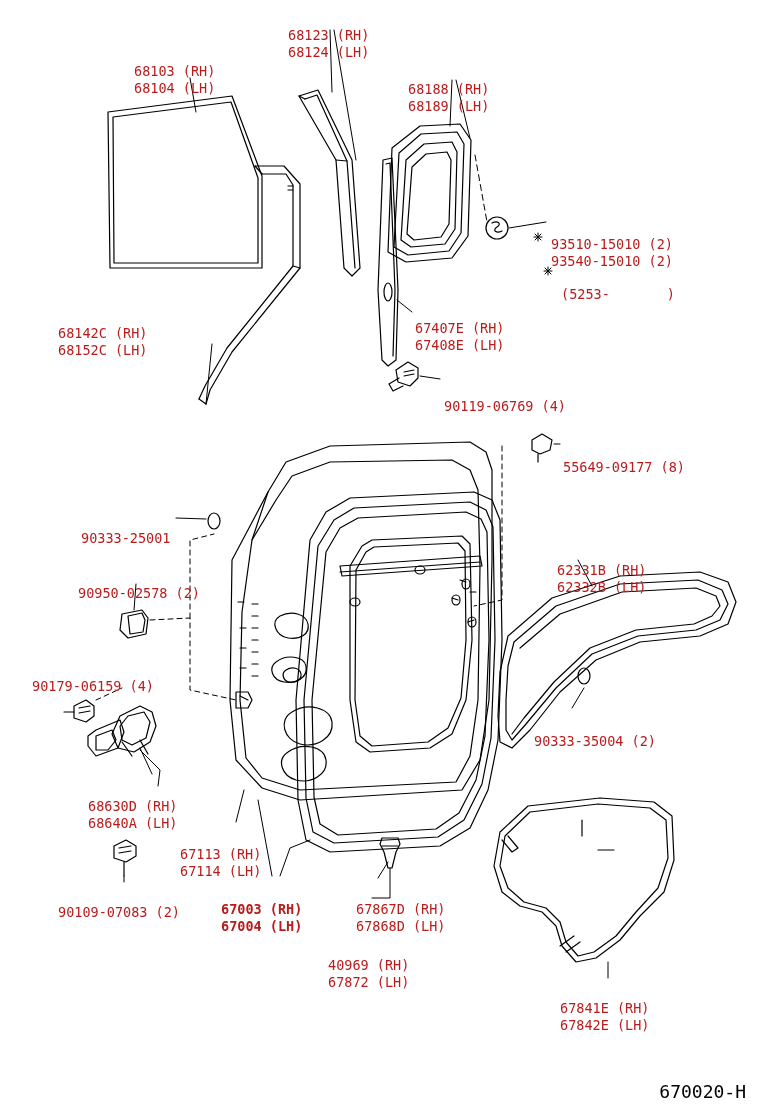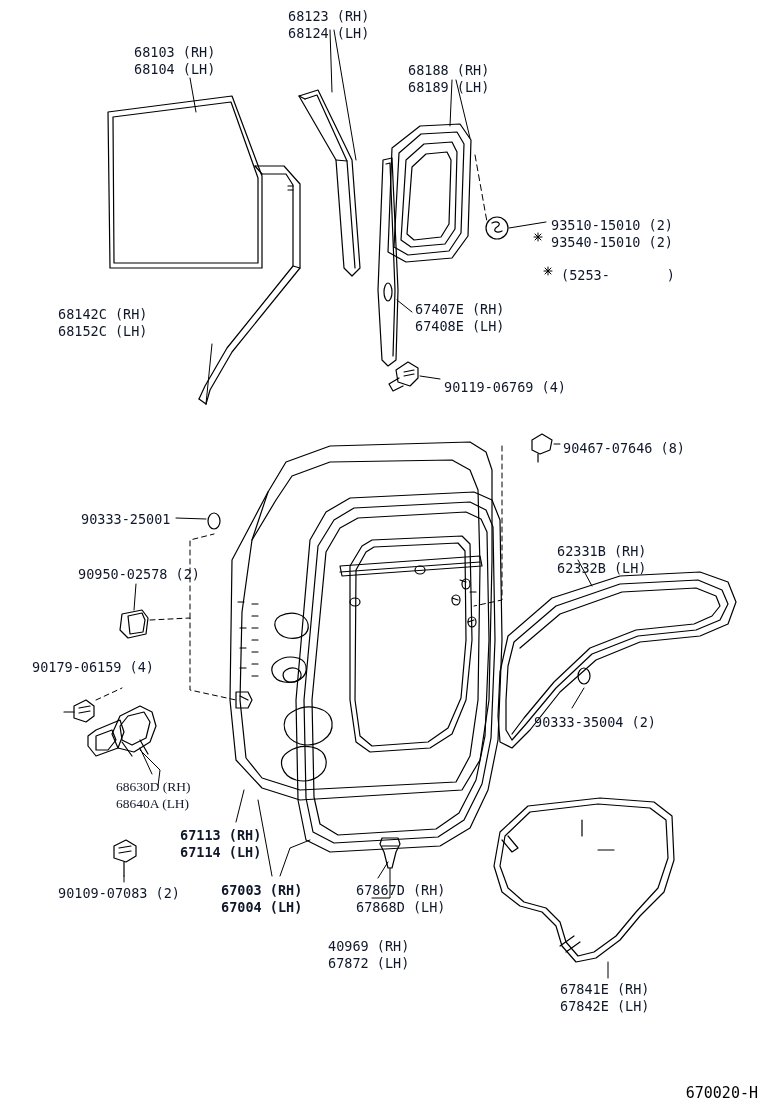--- a/index.html
+++ b/index.html
@@ -28,27 +28,28 @@
     height: 1112px;
     pointer-events: none;
   }
   .lbl {
     position: absolute;
     font-family: "DejaVu Sans Mono", "Liberation Mono", monospace;
     font-size: 13.5px;
     line-height: 16.5px;
     letter-spacing: 0px;
     white-space: pre;
-    color: #0f172a;
+    color: #b91c1c;
+    margin-top: 19px;
   }
   .footer-code {
     position: absolute;
-    right: 2px;
+    right: 14px;
     bottom: 10px;
-    font-size: 15px;
+    font-size: 18px;
     font-family: "DejaVu Sans Mono", "Liberation Mono", monospace;
   }
 </style>
 </head>
 <body>
 
 <div id="diagram-root">
 
   <svg class="art" viewBox="0 0 760 1112" xmlns="http://www.w3.org/2000/svg">
     <g fill="none" stroke="#000" stroke-width="1.2" stroke-linejoin="round" stroke-linecap="round">
@@ -249,30 +250,30 @@
   <div class="lbl" style="left:408px; top:62px;"><span>68188 (RH)
 68189 (LH)</span></div>
   <div class="lbl" style="left:551px; top:217px;"><span>93510-15010 (2)</span></div>
   <div class="lbl" style="left:551px; top:234px;"><span>93540-15010 (2)</span></div>
   <div class="lbl" style="left:561px; top:267px;"><span>(5253-       )</span></div>
   <div class="lbl" style="left:58px; top:306px;"><span>68142C (RH)
 68152C (LH)</span></div>
   <div class="lbl" style="left:415px; top:301px;text-align:right;"><span>67407E (RH)
 67408E (LH)</span></div>
   <div class="lbl" style="left:444px; top:379px;"><span>90119-06769 (4)</span></div>
-  <div class="lbl" style="left:563px; top:440px;"><span>90467-07646 (8)</span></div>
+  <div class="lbl" style="left:563px; top:440px;"><span>55649-09177 (8)</span></div>
   <div class="lbl" style="left:81px; top:511px;"><span>90333-25001</span></div>
   <div class="lbl" style="left:557px; top:543px;"><span>62331B (RH)
 62332B (LH)</span></div>
   <div class="lbl" style="left:78px; top:566px;"><span>90950-02578 (2)</span></div>
   <div class="lbl" style="left:32px; top:659px;"><span>90179-06159 (4)</span></div>
   <div class="lbl" style="left:534px; top:714px;"><span>90333-35004 (2)</span></div>
-  <div class="lbl" style="left:116px; top:779px;font-family:Liberation Serif, serif;"><span>68630D (RH)
+  <div class="lbl" style="left:88px; top:779px;"><span>68630D (RH)
 68640A (LH)</span></div>
-  <div class="lbl" style="left:180px; top:827px;font-weight:bold;"><span>67113 (RH)
+  <div class="lbl" style="left:180px; top:827px;"><span>67113 (RH)
 67114 (LH)</span></div>
   <div class="lbl" style="left:58px; top:885px;"><span>90109-07083 (2)</span></div>
   <div class="lbl" style="left:221px; top:882px;font-weight:bold;"><span>67003 (RH)
 67004 (LH)</span></div>
   <div class="lbl" style="left:356px; top:882px;"><span>67867D (RH)
 67868D (LH)</span></div>
   <div class="lbl" style="left:328px; top:938px;"><span>40969 (RH)
 67872 (LH)</span></div>
   <div class="lbl" style="left:560px; top:981px;"><span>67841E (RH)
 67842E (LH)</span></div>

